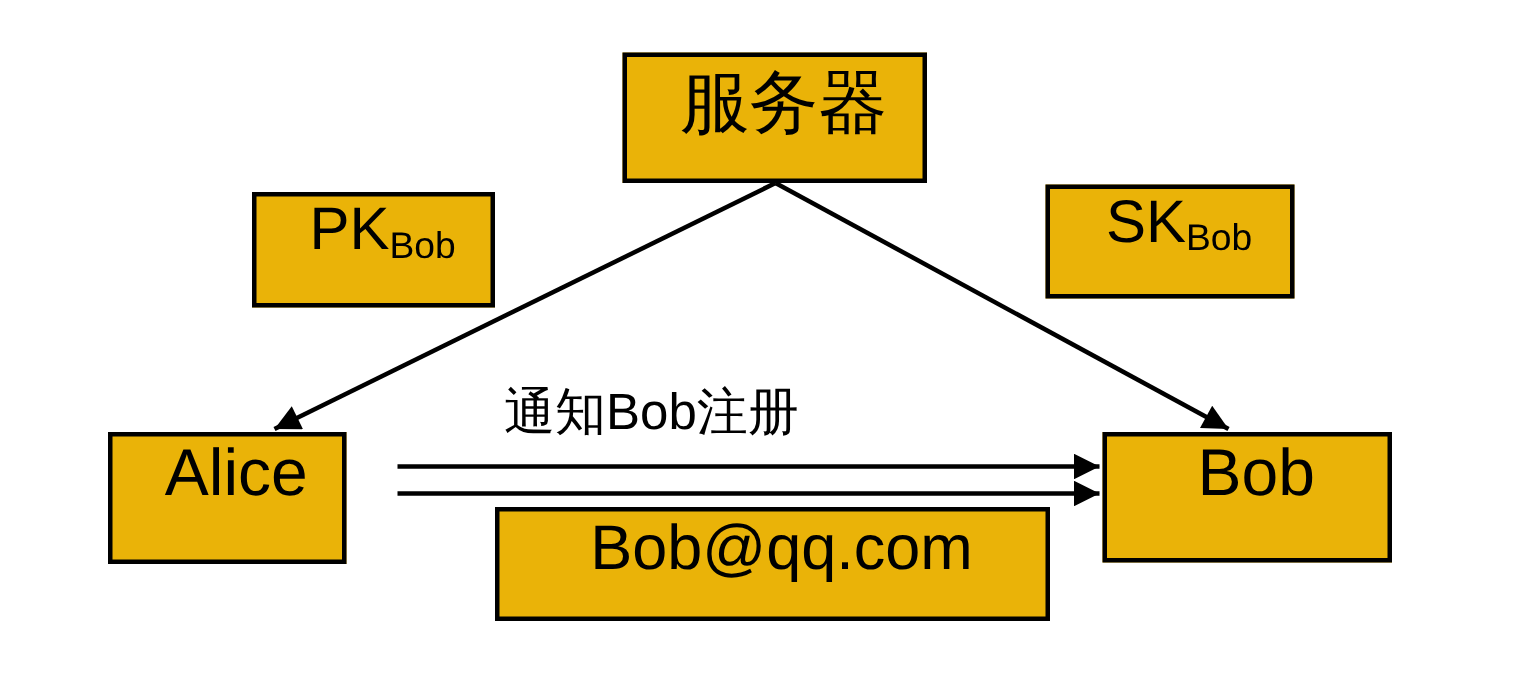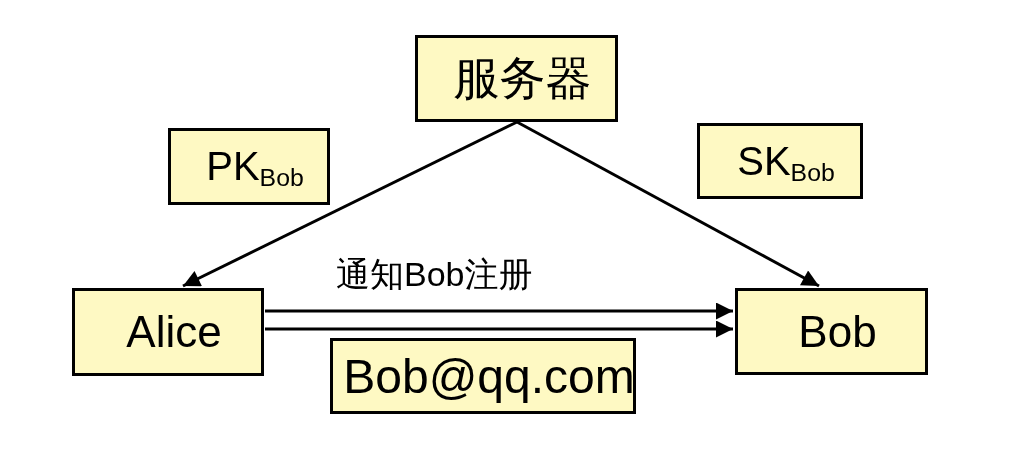--- a/index.html
+++ b/index.html
@@ -24,34 +24,33 @@
   }
   .edges-layer {
     position: absolute;
     left: 0; top: 0;
     z-index: 1;
   }
   .box {
     position: absolute;
     box-sizing: border-box;
     border: 3px solid #000000;
-    background: #fef9c3;
+    background: #eab308;
     display: flex;
-    align-items: center;
     justify-content: center;
     z-index: 2;
     white-space: nowrap;
     padding-left: 12px;
   }
   .node-server   { left: 415px; top: 35px;  width: 203px; height: 87px; font-size: 46px; }
   .node-pk       { left: 168px; top: 128px; width: 162px; height: 77px; font-size: 40px; }
   .node-sk       { left: 697px; top: 123px; width: 166px; height: 76px; font-size: 40px; }
-  .node-alice    { left: 72px;  top: 288px; width: 192px; height: 88px; font-size: 44px; }
+  .node-alice    { left: 72px;  top: 288px; width: 159px; height: 88px; font-size: 44px; }
   .node-bob      { left: 735px; top: 288px; width: 193px; height: 87px; font-size: 44px; }
-  .node-email    { left: 330px; top: 338px; width: 306px; height: 76px; font-size: 48px; }
+  .node-email    { left: 330px; top: 338px; width: 370px; height: 76px; font-size: 42px; }
   .sub {
     font-size: 0.62em;
     vertical-align: -0.24em;
     line-height: 0;
   }
   .edge-label {
     position: absolute;
     left: 336px;
     top: 252px;
     width: 300px;

